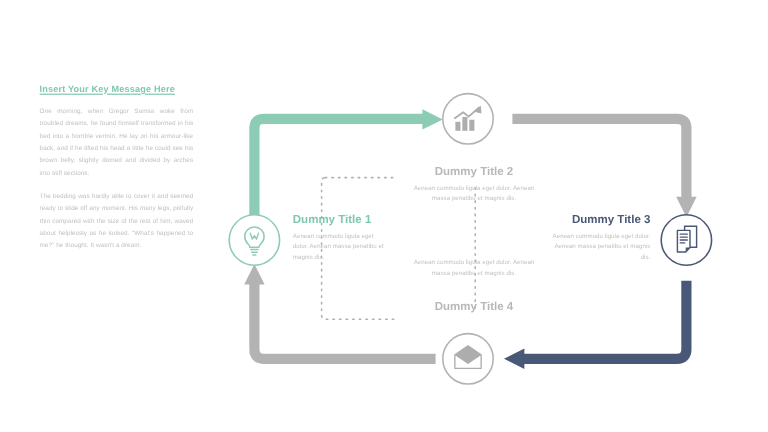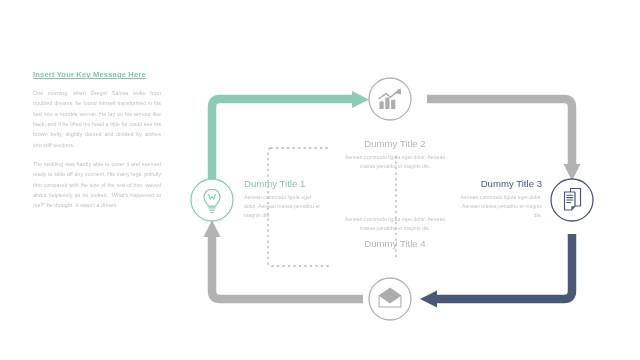--- a/index.html
+++ b/index.html
@@ -52,21 +52,21 @@
   #diagram svg {
     display: block;
   }
 
   
   .block {
     position: absolute;
   }
   .block-title {
     font-size: 9.6px;
-    font-weight: normal;
+    font-weight: bold;
     margin: 0;
     line-height: 1.2;
     white-space: nowrap;
   }
   .block-body {
     font-size: 5.1px;
     color: #C2C2C2;
     line-height: 1.85;
     margin: 3px 0 0 0;
     letter-spacing: 0.05px;
@@ -75,21 +75,21 @@
   #block-1 { left: 244px; top: 178px; width: 76px; text-align: left; }
   #block-1 .block-title { color: #7FC8AC; }
 
   #block-2 { left: 340px; top: 138px; width: 110px; text-align: center; }
   #block-2 .block-title { color: #B8B8B8; }
 
   #block-3 { left: 458px; top: 178px; width: 84px; text-align: right; }
   #block-3 .block-title { color: #4A5878; }
 
   #block-4 { left: 340px; top: 212px; width: 110px; text-align: center; }
-  #block-4 .block-title { color: #B8B8B8; margin-top: 4px; }
+  #block-4 .block-title { color: #B8B8B8; margin-top: 16px; }
 </style>
 </head>
 <body>
 
 <div id="text-panel">
   <div id="key-message-heading">Insert Your Key Message Here</div>
   <p class="body-para">One morning, when Gregor Samsa woke from troubled dreams, he found himself transformed in his bed into a horrible vermin. He lay on his armour-like back, and if he lifted his head a little he could see his brown belly, slightly domed and divided by arches into stiff sections.</p>
   <p class="body-para">The bedding was hardly able to cover it and seemed ready to slide off any moment. His many legs, pitifully thin compared with the size of the rest of him, waved about helplessly as he looked. “What's happened to me?” he thought. It wasn't a dream.</p>
 </div>
 

